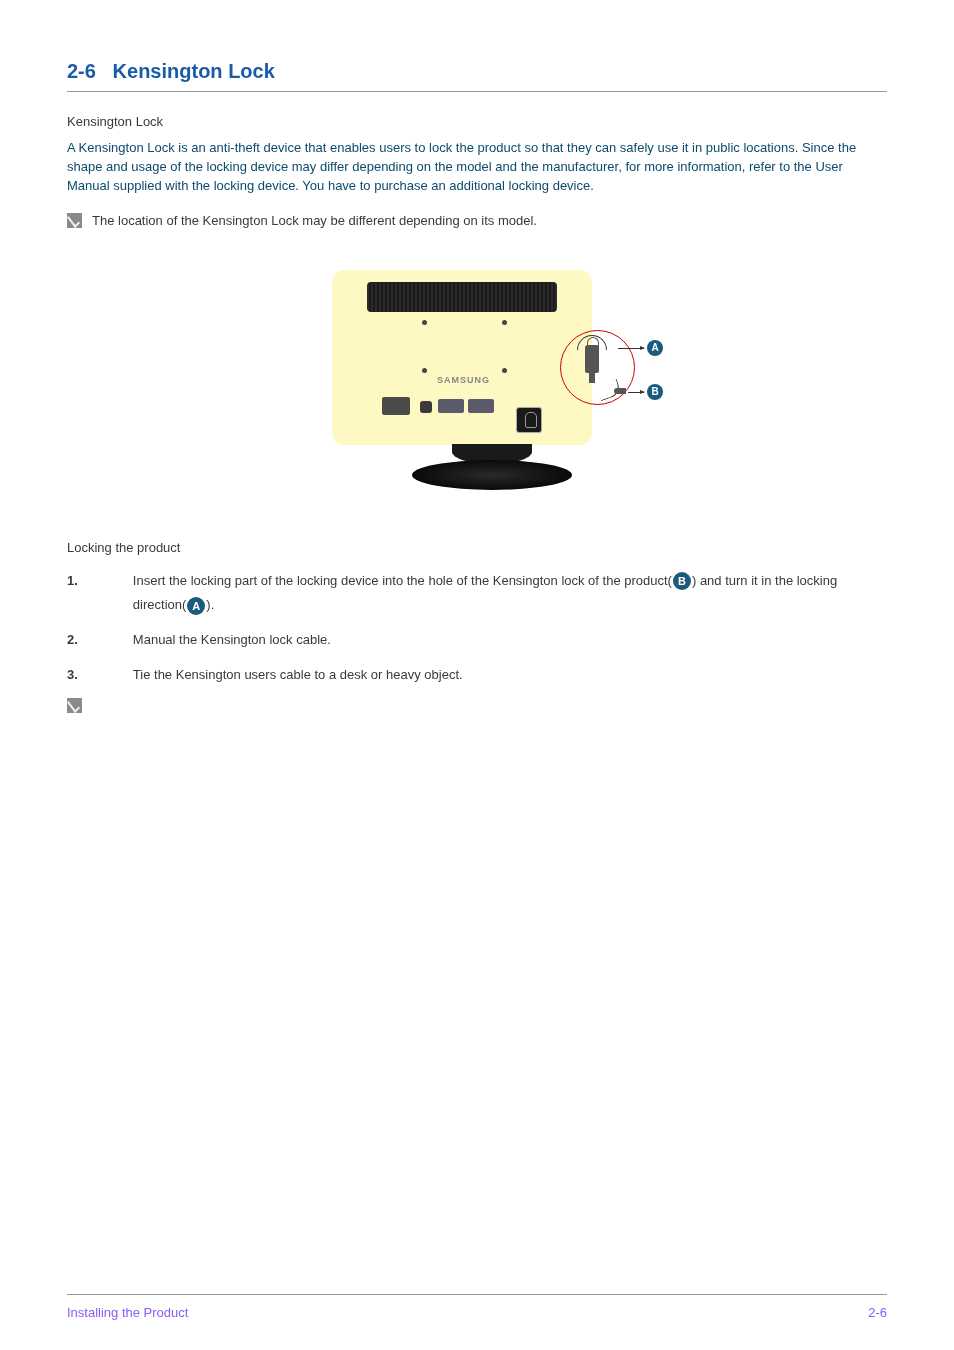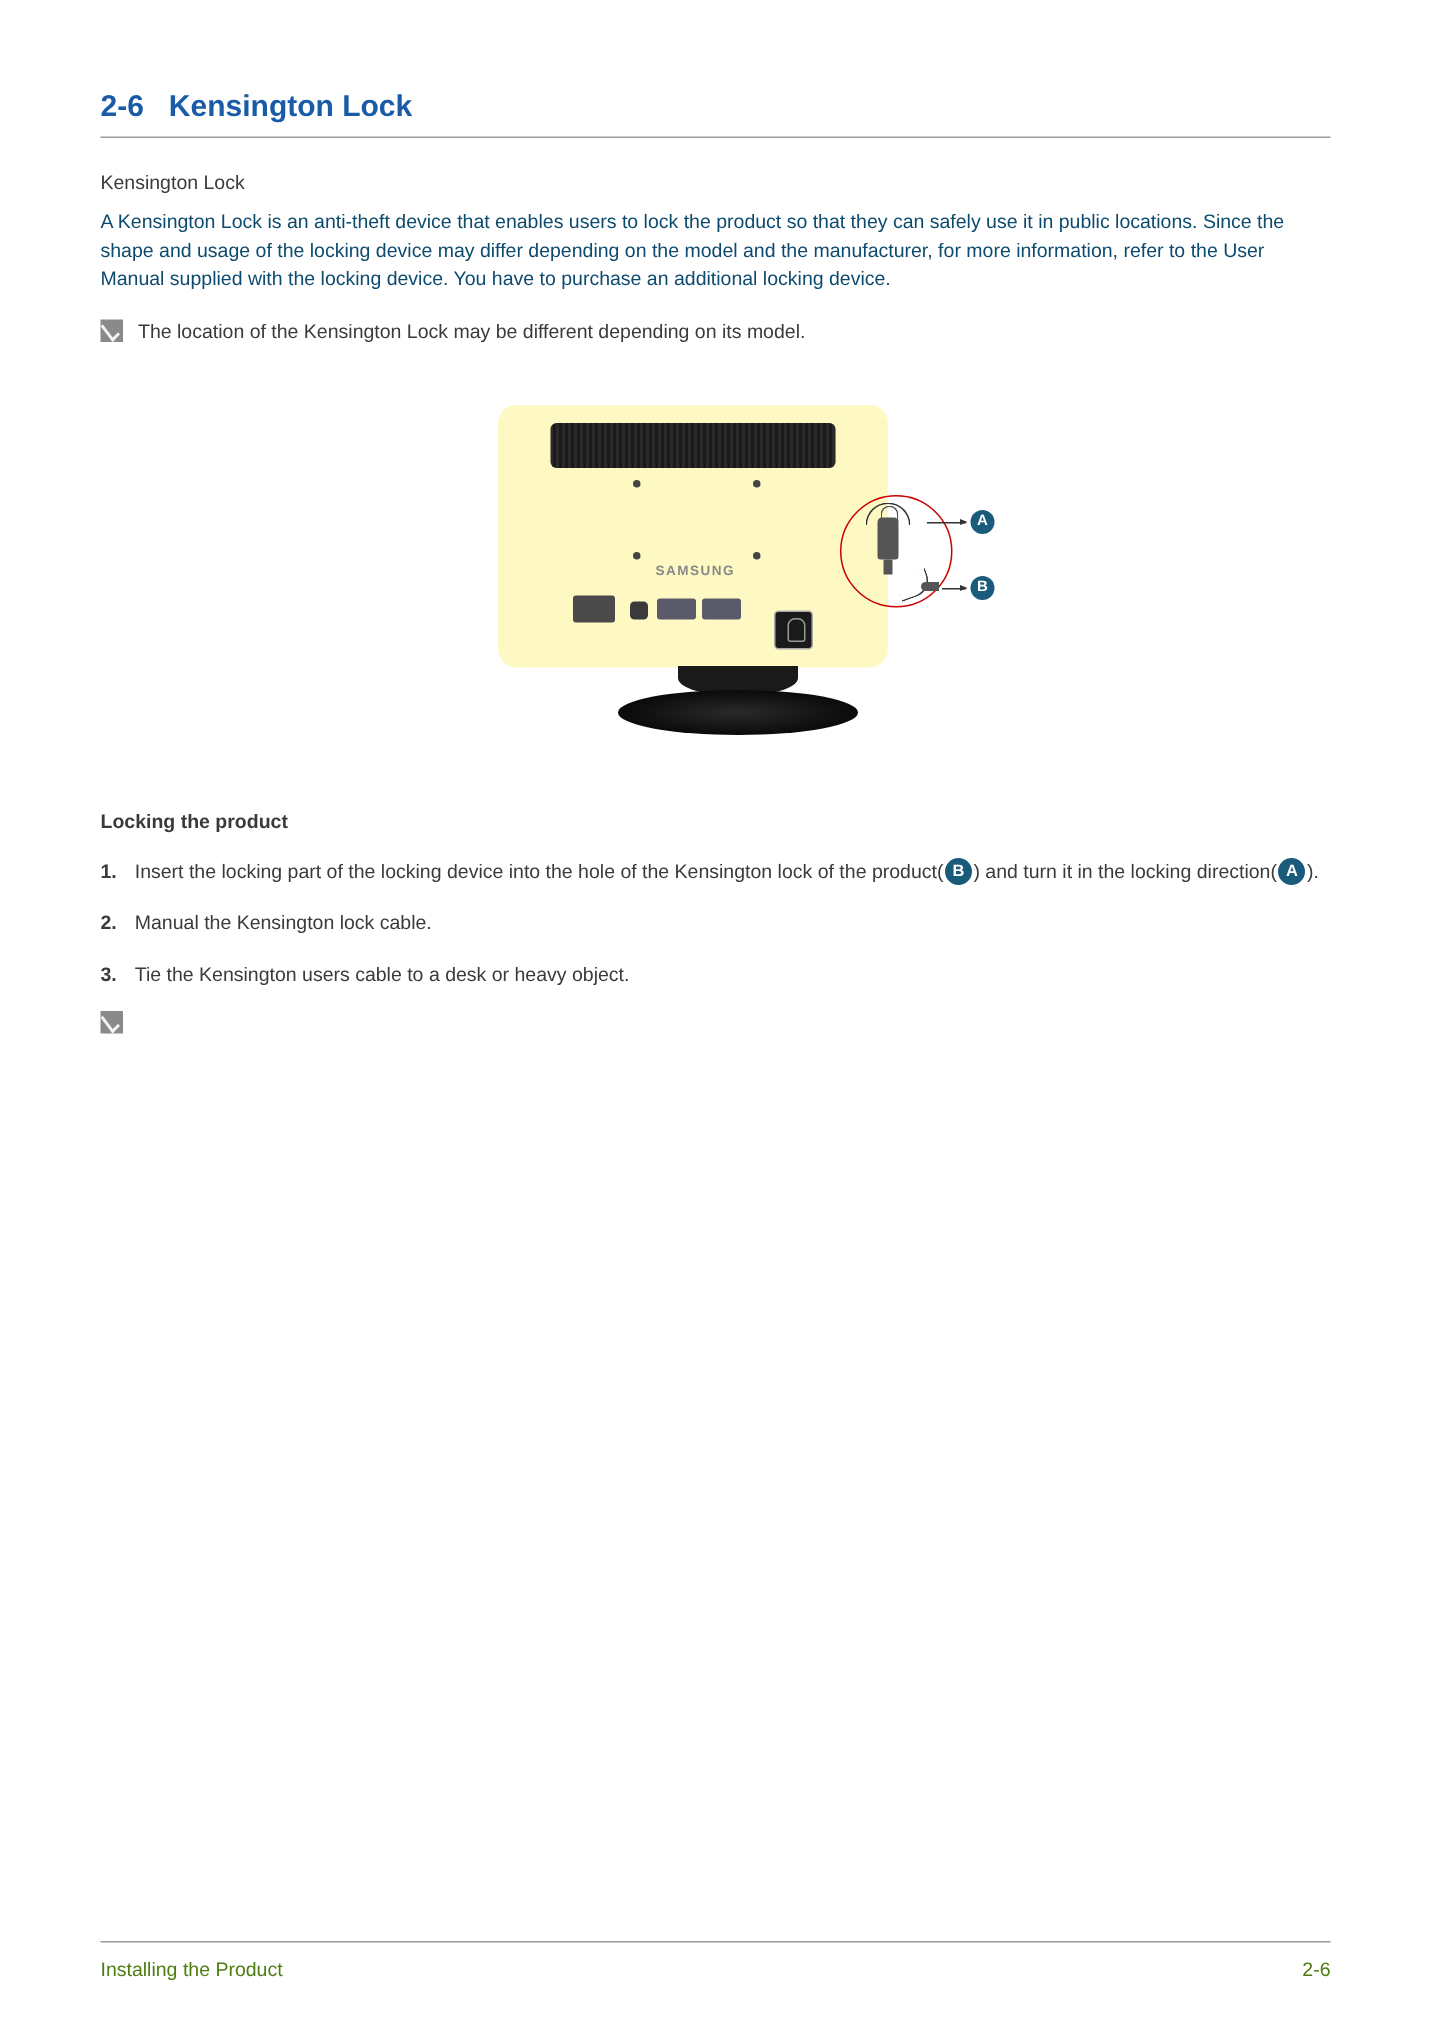--- a/index.html
+++ b/index.html
@@ -280,21 +280,21 @@
       right: -1px;
       top: -2px;
       border-left: 5px solid #333;
       border-top: 2.5px solid transparent;
       border-bottom: 2.5px solid transparent;
     }
     .arr-a { top: 88px; left: 316px; width: 26px; }
     .arr-b { top: 132px; left: 326px; width: 16px; }
     .subsection-title {
       font-size: 13px;
-      font-weight: bold;
+      font-weight: normal;
       color: #3a3a3a;
       margin-bottom: 14px;
     }
     .ordered-list {
       padding-left: 0;
       list-style: none;
     }
     .list-item {
       display: flex;
       align-items: flex-start;
@@ -303,20 +303,21 @@
       font-size: 13px;
       color: #3a3a3a;
       line-height: 1.9;
     }
     .list-number {
       font-weight: bold;
       flex-shrink: 0;
     }
     .list-content {
       flex: 1;
+      margin-left: 43px;
     }
     .inline-badge {
       display: inline-flex;
       align-items: center;
       justify-content: center;
       width: 18px;
       height: 18px;
       background: #1a5a7a;
       border-radius: 50%;
       color: #fff;
@@ -328,21 +329,21 @@
     .footer {
       position: absolute;
       bottom: 30px;
       left: 67px;
       right: 67px;
       border-top: 1px solid #999999;
       padding-top: 10px;
       display: flex;
       justify-content: space-between;
       font-size: 13px;
-      color: #4d7c0f;
+      color: #8b5cf6;
     }
   </style>
 </head>
 <body>
 
 <h1 class="section-heading">
   <span>2-6</span>&nbsp;&nbsp;&nbsp;<span>Kensington Lock</span>
 </h1>
 
 <p class="sub-title">Kensington Lock</p>

